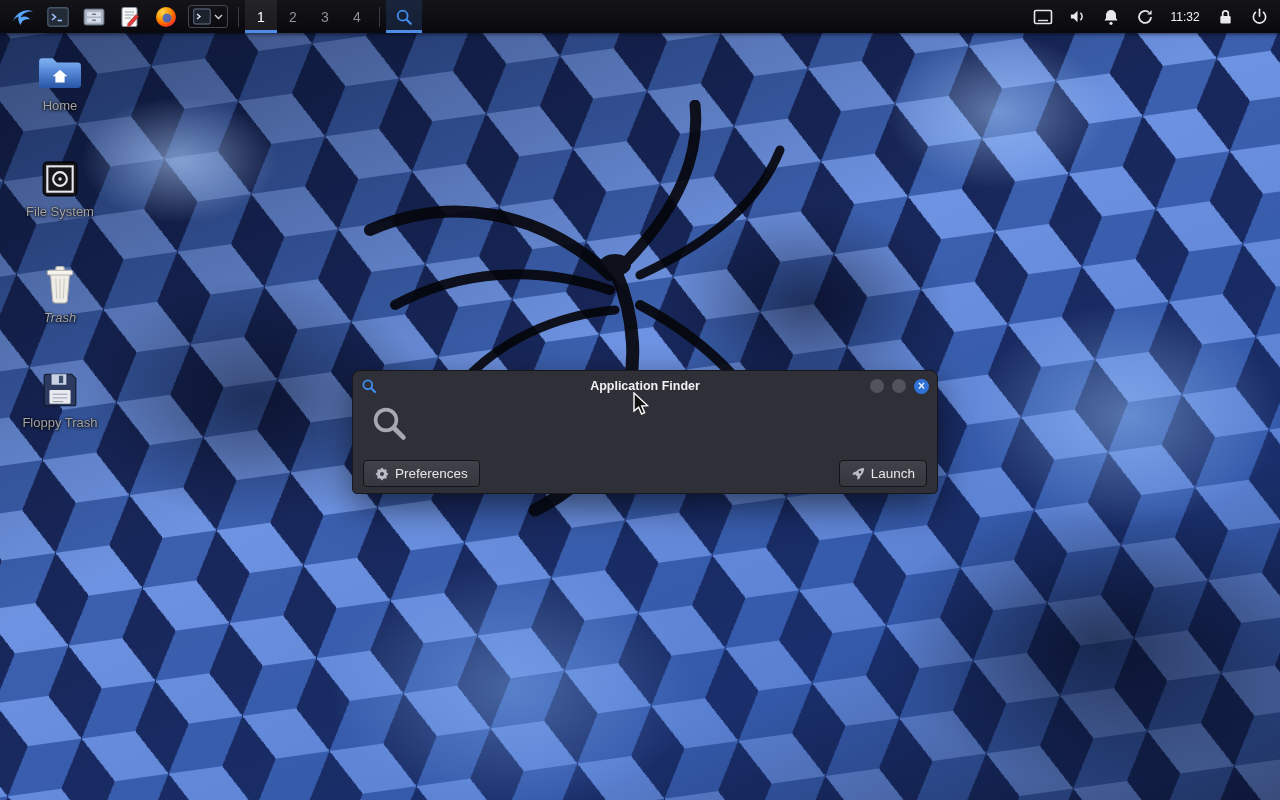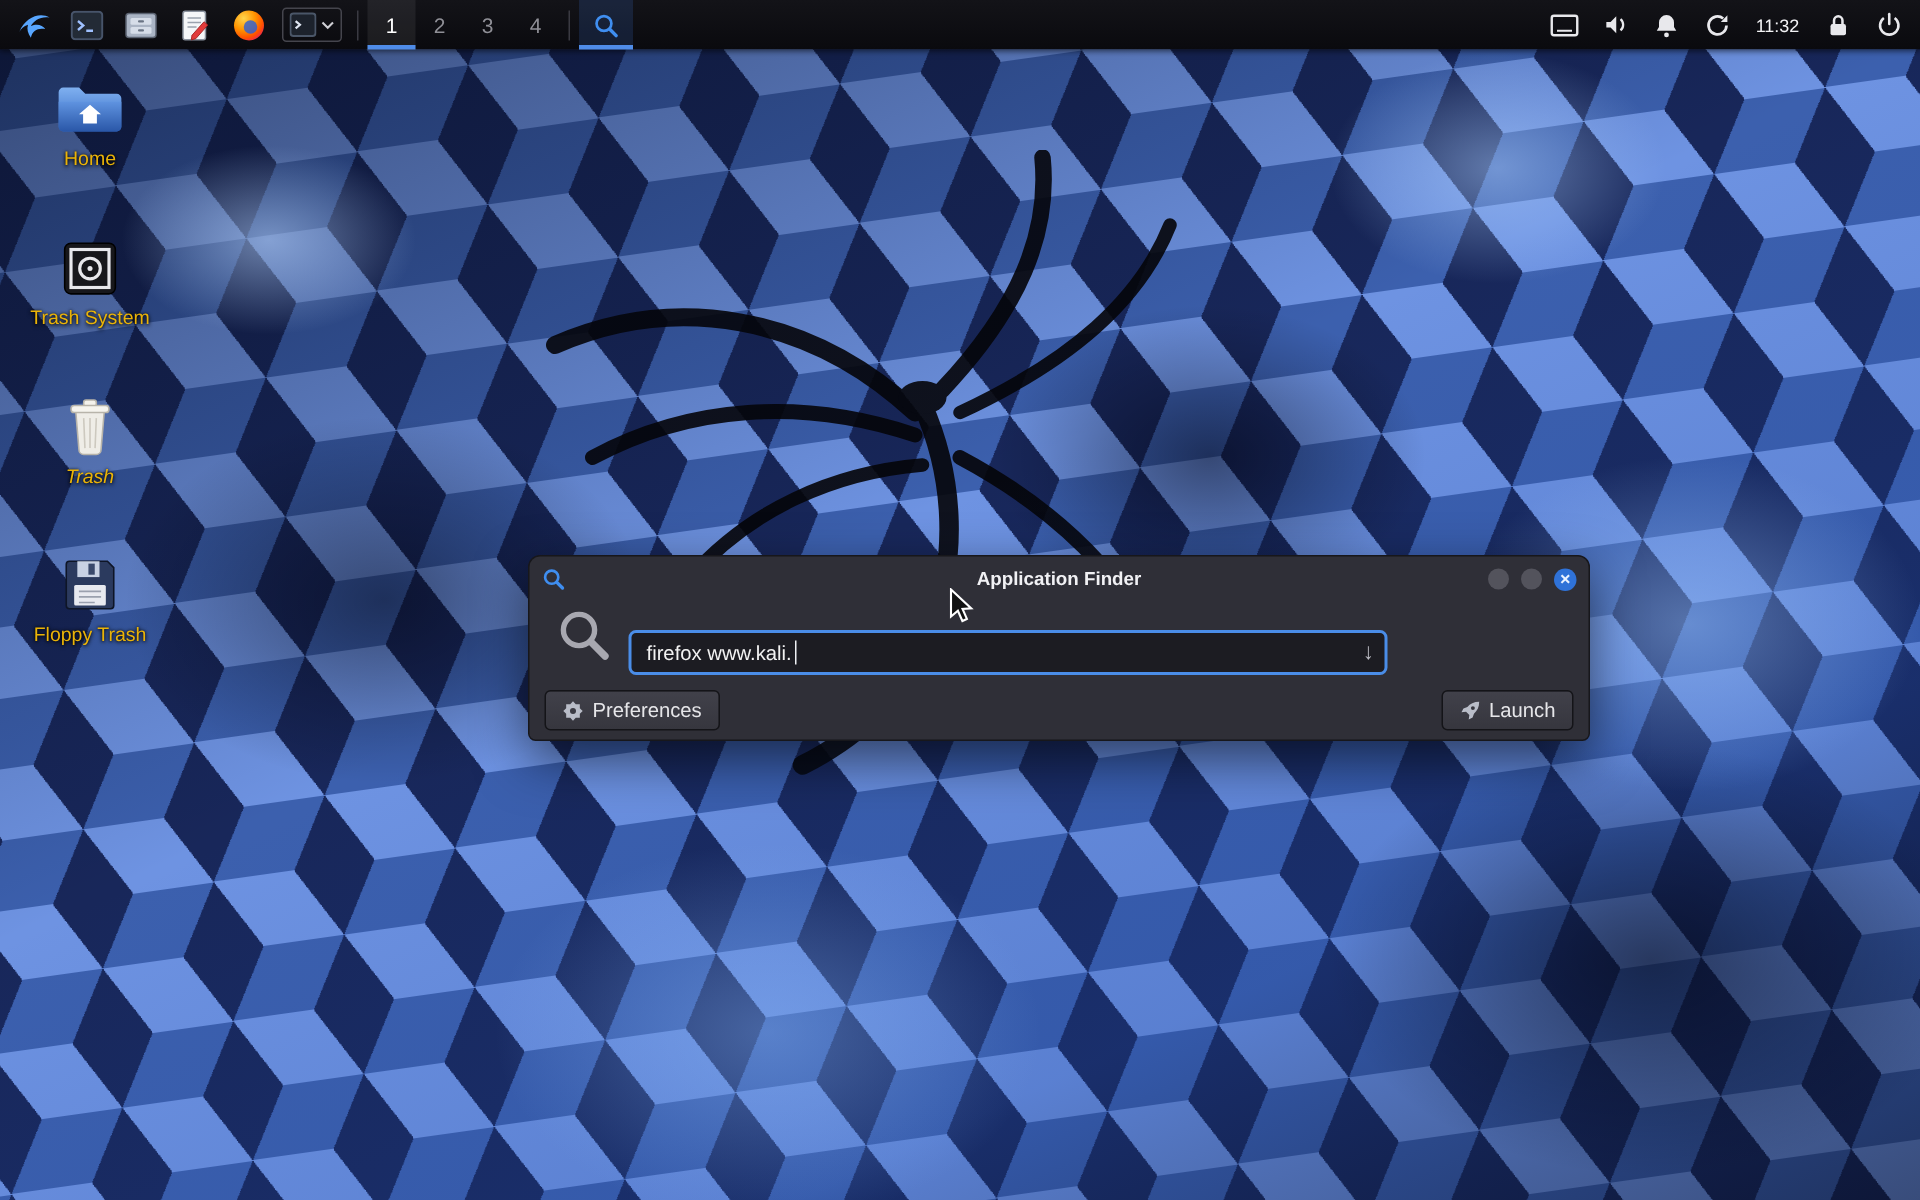--- a/index.html
+++ b/index.html
@@ -50,25 +50,25 @@
   .ws-btn.active { color:#ffffff; background:rgba(255,255,255,.07); border-bottom-color:#4f8ce8; }
   .task-btn { width:36px; background:rgba(70,130,240,.16); border-bottom:3px solid #4f8ce8; border-top:3px solid transparent; }
   .tray-btn { width:34px; }
   .clock { width:46px; font-size:12px; color:#f2f2f4; justify-content:center; }
 
   
   .desk-item {
     position:absolute; left:12px; width:96px; display:flex; flex-direction:column; align-items:center; gap:6px;
     z-index:5; cursor:default;
   }
-  .desk-label { font-size:13px; color:#eab308; text-shadow:0 1px 3px rgba(0,0,0,.95), 0 0 2px rgba(0,0,0,.8); text-align:center; }
+  .desk-label { font-size:13px; color:#a3a3a3; text-shadow:0 1px 3px rgba(0,0,0,.95), 0 0 2px rgba(0,0,0,.8); text-align:center; }
 
   
   .finder {
-    position:absolute; left:352px; top:370px; width:708px; height:124px; z-index:20;
+    position:absolute; left:352px; top:370px; width:586px; height:124px; z-index:20;
     background:#2f2f37; border:1px solid #17171b; border-radius:8px 8px 5px 5px;
     box-shadow:0 12px 34px rgba(0,0,0,.55);
   }
   .titlebar { height:30px; display:flex; align-items:center; padding:0 8px; position:relative; }
   .title-text { position:absolute; left:0; right:0; text-align:center; font-size:12.5px; font-weight:bold; color:#f1f1f4; }
   .tb-btns { margin-left:auto; display:flex; align-items:center; gap:8px; z-index:2; }
   .circle-btn { width:14px; height:14px; border-radius:50%; background:#53535c; }
   .close-btn { width:15px; height:15px; border-radius:50%; background:#2f72d8; color:#eaf2ff;
     font-size:12px; font-weight:bold; display:flex; align-items:center; justify-content:center; line-height:1; }
   .finder-body { position:relative; height:94px; }
@@ -129,21 +129,21 @@
   <span class="desk-label">Home</span>
 </div>
 
 <div class="desk-item" style="top:160px;">
   <svg width="38" height="38" viewBox="0 0 36 36">
     <rect x="2" y="2" width="32" height="32" rx="4" fill="#17171b" stroke="#000000"></rect>
     <rect x="6" y="6" width="24" height="24" fill="none" stroke="#e8e8ec" stroke-width="2"></rect>
     <circle cx="18" cy="18" r="6.5" fill="none" stroke="#e8e8ec" stroke-width="2"></circle>
     <circle cx="18" cy="18" r="1.6" fill="#e8e8ec"></circle>
   </svg>
-  <span class="desk-label">Trash System</span>
+  <span class="desk-label">File System</span>
 </div>
 
 <div class="desk-item" style="top:264px;font-style:italic;">
   <svg width="34" height="40" viewBox="0 0 32 38">
     <rect x="12" y="2.5" width="8" height="4" rx="1.5" fill="#f4f2ec" stroke="#b8b4aa"></rect>
     <path d="M7 10 h18 l-2 24 a3 3 0 0 1 -3 3 h-8 a3 3 0 0 1 -3 -3 z" fill="#efede7" stroke="#b8b4aa"></path>
     <rect x="4" y="6" width="24" height="4.5" rx="2" fill="#f6f4ee" stroke="#b8b4aa"></rect>
     <line x1="12" y1="14" x2="12.8" y2="33" stroke="#cdc9bf"></line>
     <line x1="16" y1="14" x2="16" y2="33" stroke="#cdc9bf"></line>
     <line x1="20" y1="14" x2="19.2" y2="33" stroke="#cdc9bf"></line>
@@ -306,25 +306,20 @@
       <span class="circle-btn"></span>
       <span class="circle-btn"></span>
       <span class="close-btn">×</span>
     </span>
   </div>
   <div class="finder-body">
     <svg class="big-mag" width="40" height="40" viewBox="0 0 20 20">
       <circle cx="8.5" cy="8.5" r="5.2" fill="none" stroke="#a8a8b0" stroke-width="1.8"></circle>
       <line x1="12.6" y1="12.6" x2="17.2" y2="17.2" stroke="#a8a8b0" stroke-width="2.4" stroke-linecap="round"></line>
     </svg>
-    <div class="entry">
-      <span class="entry-text">firefox www.kali.</span>
-      <span class="caret"></span>
-      <span class="entry-arrow">↓</span>
-    </div>
     <div class="btn-row">
       <div class="fbtn">
         <svg width="14" height="14" viewBox="0 0 16 16">
           <polygon fill="#b9bdc8" points="15.4,8 13.2,10.1 13.2,13.2 10.1,13.2 8,15.4 5.9,13.2 2.8,13.2 2.8,10.1 0.6,8 2.8,5.9 2.8,2.8 5.9,2.8 8,0.6 10.1,2.8 13.2,2.8 13.2,5.9"></polygon>
           <circle cx="8" cy="8" r="2.3" fill="#3b3b44"></circle>
         </svg>
         <span>Preferences</span>
       </div>
       <div class="fbtn">
         <svg width="14" height="14" viewBox="0 0 16 16">

